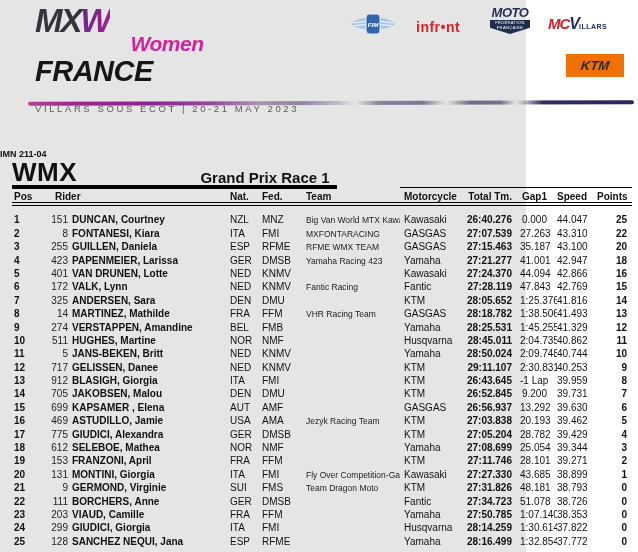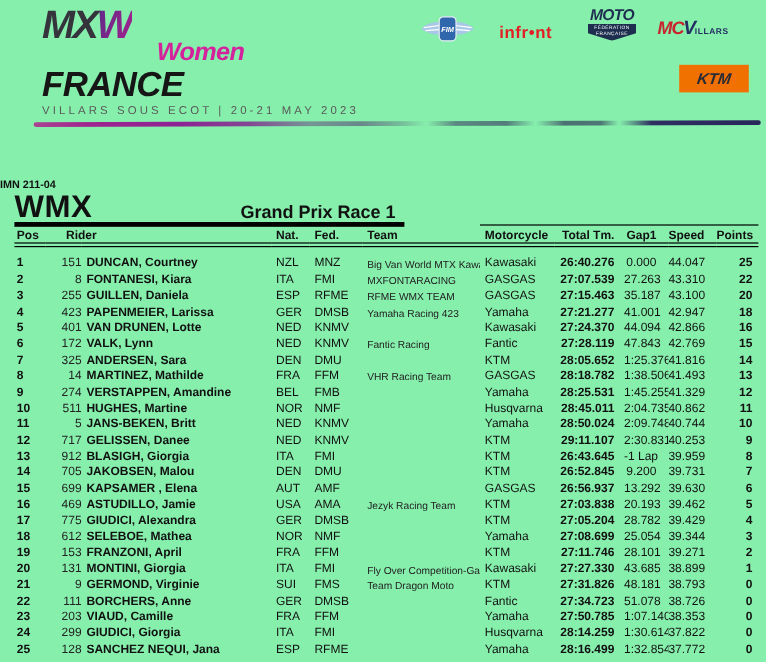--- a/index.html
+++ b/index.html
@@ -1,27 +1,27 @@
 <!DOCTYPE html>
 <html><head>
 <meta charset="utf-8">
 <style>
   * { margin:0; padding:0; box-sizing:border-box; }
   html,body { width:638px; height:552px; background:#fff; overflow:hidden;
               font-family:"Liberation Sans", sans-serif; color:#111; }
-  .page { position:relative; width:638px; height:552px; background:#86efac; }
+  .page { position:relative; width:526px; height:552px; background:#e5e5e5; }
 
   
   .brand { position:absolute; left:35px; top:6px; }
   .mxw { font-style:italic; font-weight:900; font-size:33px; line-height:30px; letter-spacing:-2px; }
   .mxw .mx { color:#35343d; }
   .mxw .w  { background:linear-gradient(110deg,#5b2a86,#a8218f); -webkit-background-clip:text; background-clip:text; color:transparent; }
   .women { font-style:italic; font-weight:900; font-size:21px; line-height:20px; color:#d4219c; letter-spacing:-0.5px; margin-top:-2px;text-align:center; }
   .france { font-style:italic; font-weight:900; font-size:29px; line-height:30px; color:#161616; letter-spacing:-0.5px; margin-top:2px; }
-  .venue { font-size:9.5px; color:#5a5a5a; letter-spacing:2.6px; margin-top:1px; }
+  .venue { font-size:9.5px; color:#5a5a5a; letter-spacing:2.6px; margin-top:17px; }
 
   .sponsor { position:absolute; }
   .fim-wrap { left:350px; top:11px; }
   .infront { left:416px; top:19px; color:#e31e24; font-weight:bold; font-size:14px; letter-spacing:0.5px; }
   .moto-wrap { left:487px; top:5px; width:46px; text-align:center; }
   .moto-word { font-weight:900; font-style:italic; font-size:13px; color:#1d2e4e; letter-spacing:-0.5px; }
   .moto-shield { margin:0 auto; width:40px; height:14px; background:#1d2e4e;
                  clip-path:polygon(0 0,100% 0,100% 55%,50% 100%,0 55%);
                  display:flex; flex-direction:column; align-items:center; justify-content:flex-start; padding-top:1px; }
   .moto-shield span { display:block; color:#fff; font-size:4px; line-height:4.5px; letter-spacing:0.4px; }

